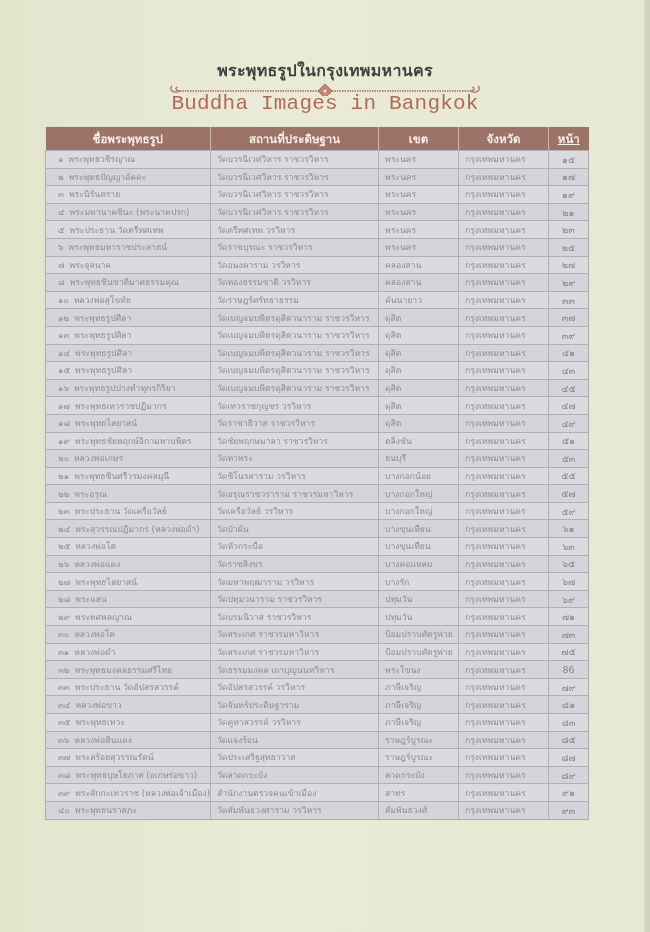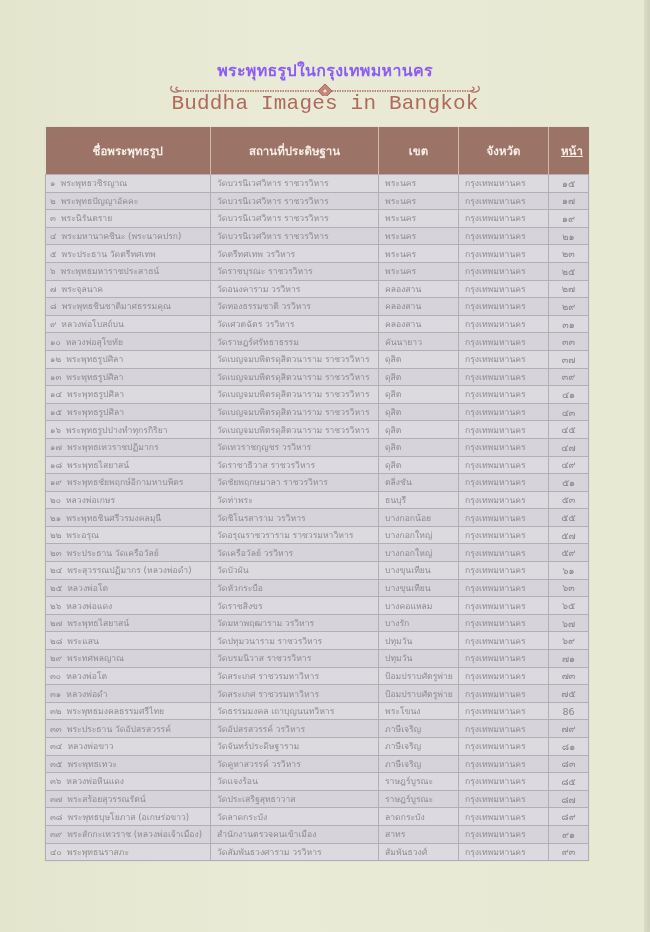--- a/index.html
+++ b/index.html
@@ -14,54 +14,54 @@
       position: absolute; right: 0; top: 0; width: 6px; height: 932px;
       background: linear-gradient(90deg, #d9dbc3, #cfd1b8);
     }
     .title-block {
       position: absolute; left: 150px; top: 56px; width: 350px; height: 66px;
       text-align: center;
     }
     .title-th {
       position: absolute; left: 0; right: 0; top: 2px;
       font-family: "DejaVu Sans", sans-serif;
-      font-size: 16px; font-weight: bold; color: #8b5cf6; letter-spacing: 0.3px;
+      font-size: 16px; font-weight: bold; color: #404040; letter-spacing: 0.3px;
     }
     .ornament {
       position: absolute; left: 18px; top: 26px; width: 314px; height: 14px;
     }
     .title-en {
       position: absolute; left: 0; right: 0; top: 36px;
       font-family: Liberation Mono, monospace;
       font-size: 21px; color: #b06a5c; letter-spacing: 0.2px;
     }
     table.images {
       position: absolute; left: 45px; top: 127px;
       width: 543px; border-collapse: collapse; table-layout: fixed;
       box-shadow: 0 0 1px rgba(0,0,0,0.15);
     }
     table.images th {
       background: #9c7467;
       color: #f6eee8; font-weight: bold; font-size: 11.5px;
-      height: 23px; padding: 12px; text-align: center;
+      height: 23px; padding: 0; text-align: center;
       border-right: 1px solid #cdb8ae;
       font-family: "DejaVu Sans", sans-serif;
       margin-left: 40px;
     }
     table.images th:last-child { border-right: none; text-decoration: underline; }
     table.images td {
       height: 16.6px; padding: 0 0 0 6px;
       font-size: 8.6px; color: #8c8a8e;
       border: 1px solid #b1aeb4;
       background: #dcdadf;
       white-space: nowrap; overflow: hidden;
       font-family: "DejaVu Sans", sans-serif;
     }
     table.images tr:nth-child(even) td { background: #d6d4da; }
-    table.images td.num { padding-left: 4px; }
+    table.images td.num { padding-left: 12px; }
     table.images td.page { text-align: center; padding: 0; color: #87858a; font-size: 9.5px; }
     .col-name { width: 165px; }
     .col-place { width: 168px; }
     .col-district { width: 80px; }
     .col-province { width: 90px; }
     .col-page { width: 40px; }
     .idx { margin-right: 5px; }
   </style>
 </head>
 <body>
@@ -149,27 +149,20 @@
         <td class="page">๒๗</td>
       </tr>
       <tr>
         <td class="num"><span class="idx">๘</span><span>พระพุทธชินชาติมาศธรรมคุณ</span></td>
         <td>วัดทองธรรมชาติ วรวิหาร</td>
         <td>คลองสาน</td>
         <td>กรุงเทพมหานคร</td>
         <td class="page">๒๙</td>
       </tr>
       <tr>
-        <td class="num"><span class="idx">๙</span><span>หลวงพ่อโบสถ์บน</span></td>
-        <td>วัดเศวตฉัตร วรวิหาร</td>
-        <td>คลองสาน</td>
-        <td>กรุงเทพมหานคร</td>
-        <td class="page">๓๑</td>
-      </tr>
-      <tr>
         <td class="num"><span class="idx">๑๐</span><span>หลวงพ่อสุโขทัย</span></td>
         <td>วัดราษฎร์ศรัทธาธรรม</td>
         <td>คันนายาว</td>
         <td>กรุงเทพมหานคร</td>
         <td class="page">๓๓</td>
       </tr>
       <tr>
         <td class="num"><span class="idx">๑๒</span><span>พระพุทธรูปศิลา</span></td>
         <td>วัดเบญจมบพิตรดุสิตวนาราม ราชวรวิหาร</td>
         <td>ดุสิต</td>

